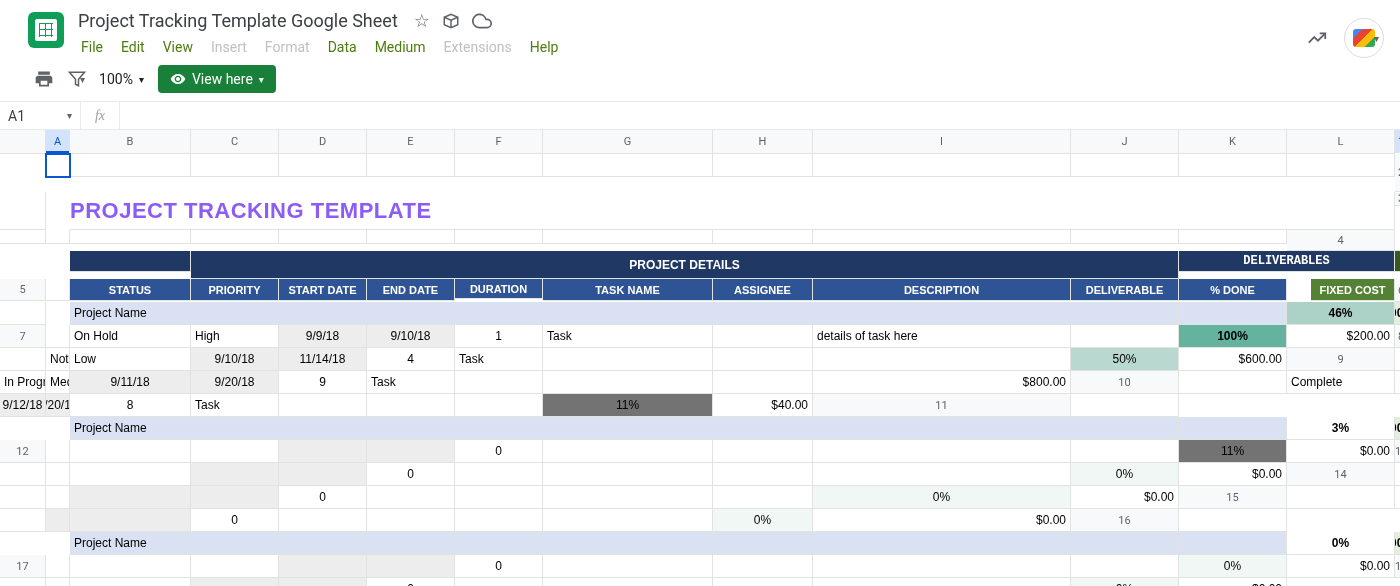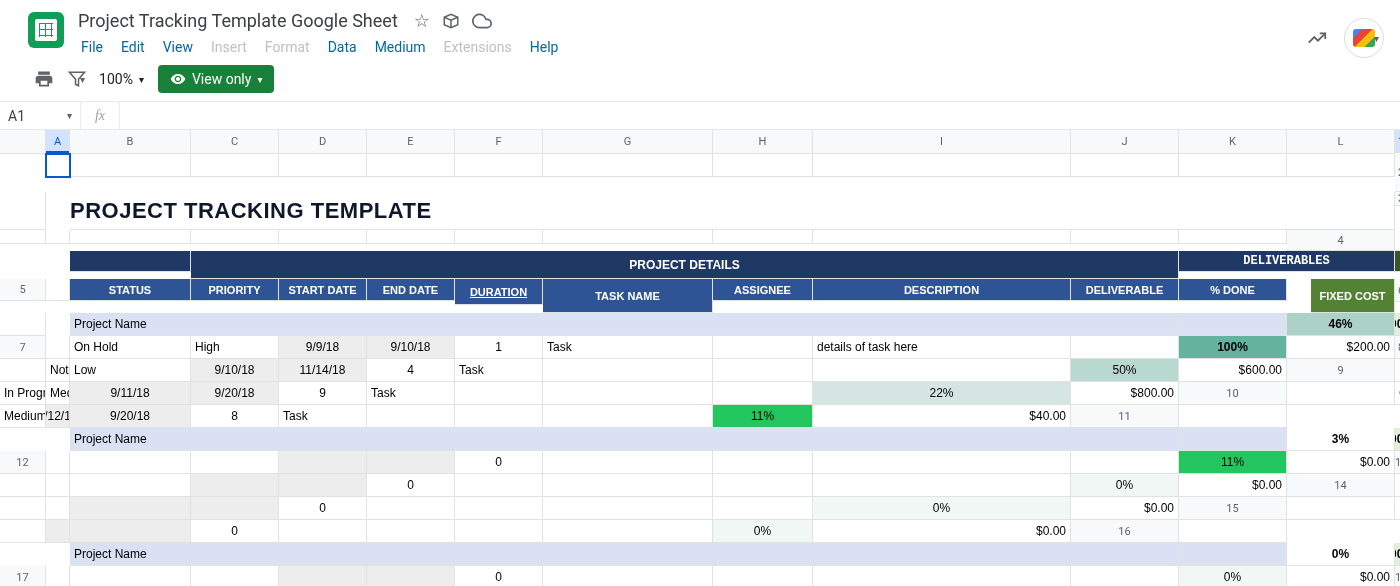--- a/index.html
+++ b/index.html
@@ -8,21 +8,21 @@
 
 .header { display: flex; align-items: flex-start; padding: 8px 16px 0 28px; gap: 10px; }
 .logo { width: 36px; height: 36px; background: #0f9d58; border-radius: 6px; display: flex; align-items: center; justify-content: center; margin-top: 4px; flex-shrink: 0; }
 .logo-inner { width: 22px; height: 22px; background: #fff; border-radius: 2px; position: relative; }
 .logo-inner::before { content: ""; position: absolute; inset: 4px; background: linear-gradient(#0f9d58 1px, transparent 1px), linear-gradient(90deg, #0f9d58 1px, transparent 1px); background-size: 6px 6px; }
 .title-area { flex: 1; }
 .title-row { display: flex; align-items: center; gap: 12px; }
 .doc-title { font-size: 18px; color: #3c4043; font-weight: 400; padding: 2px 4px; }
 .title-icon { color: #5f6368; font-size: 18px; cursor: pointer; }
 .menus { display: flex; gap: 4px; margin-top: 2px; }
-.menu-item { padding: 4px 7px; font-size: 14px; color: #0369a1; border-radius: 4px; cursor: pointer; }
+.menu-item { padding: 4px 7px; font-size: 14px; color: #4d7c0f; border-radius: 4px; cursor: pointer; }
 .menu-item.dim { color: #bdc1c6; }
 .header-right { display: flex; align-items: center; gap: 16px; margin-top: 10px; }
 .trend-icon { font-size: 20px; color: #5f6368; cursor: pointer; }
 .meet-badge { width: 40px; height: 40px; border: 1px solid #dadce0; border-radius: 20px; display: flex; align-items: center; justify-content: center; cursor: pointer; position: relative; }
 .meet-inner { width: 22px; height: 18px; background: linear-gradient(135deg, #4285f4 25%, #ea4335 25% 50%, #fbbc04 50% 75%, #34a853 75%); border-radius: 3px; position: relative; }
 .meet-chevron { position: absolute; right: 4px; font-size: 10px; color: #5f6368; }
 
 
 .toolbar { display: flex; align-items: center; gap: 14px; padding: 6px 16px 8px 34px; border-bottom: 1px solid #e8eaed; }
 .tb-icon { color: #5f6368; cursor: pointer; font-size: 18px; display: flex; align-items: center; }
@@ -46,42 +46,42 @@
 .col-header.sel::after { content: ""; position: absolute; left: 0; right: 0; bottom: -1px; height: 3px; background: #0b57d0; }
 .row-header { height: 23px; }
 .row-header.r3 { height: 14px; }
 .row-header.r1 { height: 23px; position: relative; }
 .row-header.r1::after { content: ""; position: absolute; top: 0; bottom: 0; right: -1px; width: 3px; background: #0b57d0; }
 
 .cell { border-right: 1px solid #e1e3e1; border-bottom: 1px solid #e1e3e1; height: 23px; padding: 0 4px; font-size: 13px; display: flex; align-items: center; overflow: hidden; white-space: nowrap; font-family: Arial, sans-serif; color: #000; }
 .cell.r3 { height: 14px; }
 .cell.selected { outline: 2px solid #0b57d0; outline-offset: -1px; z-index: 2; position: relative; }
 
-.big-title { grid-column: 3 / 14; height: 38px; border: none; display: flex; align-items: center; font-weight: 700; font-size: 22px; color: #0f172a; border-right: 1px solid #e1e3e1; border-bottom: 1px solid #e1e3e1; font-family: Arial, sans-serif; letter-spacing: 0.5px; }
+.big-title { grid-column: 3 / 14; height: 38px; border: none; display: flex; align-items: center; font-weight: 700; font-size: 22px; color: #8b5cf6; border-right: 1px solid #e1e3e1; border-bottom: 1px solid #e1e3e1; font-family: Arial, sans-serif; letter-spacing: 0.5px; }
 
 .hdr-dark { background: #1f3864; color: #fff; font-weight: 700; justify-content: center; font-size: 12px; height: 21px; }
 .hdr-green-dark { background: #385723; color: #fff; font-weight: 700; justify-content: center; font-size: 12px; height: 21px; }
 .hdr-blue { background: #2f5496; color: #fff; font-weight: 700; justify-content: center; font-size: 11px; height: 22px; }
 .hdr-green-mid { background: #548235; color: #fff; font-weight: 700; justify-content: center; font-size: 11px; height: 22px; }
 
 .span-proj-details { grid-column: 4 / 12; }
 .span-deliverables { grid-column: 12 / 14; font-family: Liberation Mono, monospace; }
 
 .proj-row { background: #d9e1f2; font-size: 12px; }
 .proj-row-green { background: #e2efda; justify-content: flex-end; font-size: 12px; font-weight: 700; }
 
 .data { font-size: 12px; }
 .data.center { justify-content: center; }
 .data.right { justify-content: flex-end; }
 .data.grey { background: #ededed; }
 .pct-cell { justify-content: center; font-size: 12px; }
 .pct-100 { background: #63b39e; font-weight: 700; }
 .pct-50 { background: #b8d8d0; }
 .pct-22 { background: #d5e6e2; }
-.pct-11 { background: #22c55e; }
+.pct-11 { background: #737373; }
 .pct-3 { background: #fff; font-weight: 700; }
 .pct-0 { background: #f1f7f5; }
 .pct-46 { background: #acd2c8; font-weight: 700; }
 
 svg { display: block; }
 </style>
 </head>
 <body>
 
 <div class="header">
@@ -143,21 +143,21 @@
     <span class="tb-sep-sm">▾</span>
   </span>
   <span class="zoom">
     <span>100%</span>
       <span style="font-size:10px;">▾</span>
   </span>
   <div class="view-btn">
     <svg width="16" height="16" viewBox="0 0 24 24" fill="#fff">
         <path d="M12 4.5C7 4.5 2.73 7.61 1 12c1.73 4.39 6 7.5 11 7.5s9.27-3.11 11-7.5c-1.73-4.39-6-7.5-11-7.5zM12 17c-2.76 0-5-2.24-5-5s2.24-5 5-5 5 2.24 5 5-2.24 5-5 5zm0-8c-1.66 0-3 1.34-3 3s1.34 3 3 3 3-1.34 3-3-1.34-3-3-3z"></path>
       </svg>
-    <span>View only</span>
+    <span>View here</span>
     <span class="chev">▾</span>
   </div>
 </div>
 
 <div class="fx-row">
   <div class="name-box">
     <span>A1</span>
       <span class="chev">▾</span>
   </div>
   <div class="fx-cell">fx</div>
@@ -212,27 +212,27 @@
     <div class="cell hdr-dark" style="grid-column:3;height:21px;"></div>
     <div class="cell hdr-dark span-proj-details" style="height:28px;">PROJECT DETAILS</div>
     <div class="cell hdr-dark span-deliverables" style="height:21px;">DELIVERABLES</div>
     <div class="cell hdr-green-dark" style="grid-column:14;height:21px;"></div>
     <div class="row-header" style="height:22px;">5</div>
     <div class="cell" style="height:22px;"></div>
     <div class="cell hdr-blue" style="height:22px;">STATUS</div>
     <div class="cell hdr-blue" style="height:22px;">PRIORITY</div>
     <div class="cell hdr-blue" style="height:22px;">START DATE</div>
     <div class="cell hdr-blue" style="height:22px;">END DATE</div>
-    <div class="cell hdr-blue" style="height:26px;text-decoration:underline;">DURATION</div>
-    <div class="cell hdr-blue" style="height:34px;">TASK NAME</div>
+    <div class="cell hdr-blue" style="height:20px;">DURATION</div>
+    <div class="cell hdr-blue" style="height:22px;">TASK NAME</div>
     <div class="cell hdr-blue" style="height:22px;">ASSIGNEE</div>
     <div class="cell hdr-blue" style="height:22px;">DESCRIPTION</div>
     <div class="cell hdr-blue" style="height:22px;">DELIVERABLE</div>
     <div class="cell hdr-blue" style="height:22px;">% DONE</div>
-    <div class="cell hdr-green-mid" style="height:34px;margin-left:24px;">FIXED COST</div>
+    <div class="cell hdr-green-mid" style="height:22px;margin-left:24px;">FIXED COST</div>
     <div class="row-header">6</div>
     <div class="cell"></div>
     <div class="cell proj-row" style="grid-column:3 / 12;">Project Name</div>
     <div class="cell proj-row"></div>
     <div class="cell pct-cell pct-46">46%</div>
     <div class="cell proj-row-green">$1,640.00</div>
     <div class="row-header">7</div>
     <div class="cell"></div>
     <div class="cell data">On Hold</div>
     <div class="cell data">High</div>
@@ -262,21 +262,20 @@
     <div class="cell"></div>
     <div class="cell data">In Progress</div>
     <div class="cell data">Medium</div>
     <div class="cell data grey center">9/11/18</div>
     <div class="cell data grey center">9/20/18</div>
     <div class="cell data center">9</div>
     <div class="cell data">Task</div>
     <div class="cell data"></div>
     <div class="cell data"></div>
     <div class="cell data"></div>
-    <div class="cell pct-cell pct-22">22%</div>
     <div class="cell data right">$800.00</div>
     <div class="row-header">10</div>
     <div class="cell"></div>
     <div class="cell data">Complete</div>
     <div class="cell data">Medium</div>
     <div class="cell data grey center">9/12/18</div>
     <div class="cell data grey center">9/20/18</div>
     <div class="cell data center">8</div>
     <div class="cell data">Task</div>
     <div class="cell data"></div>

